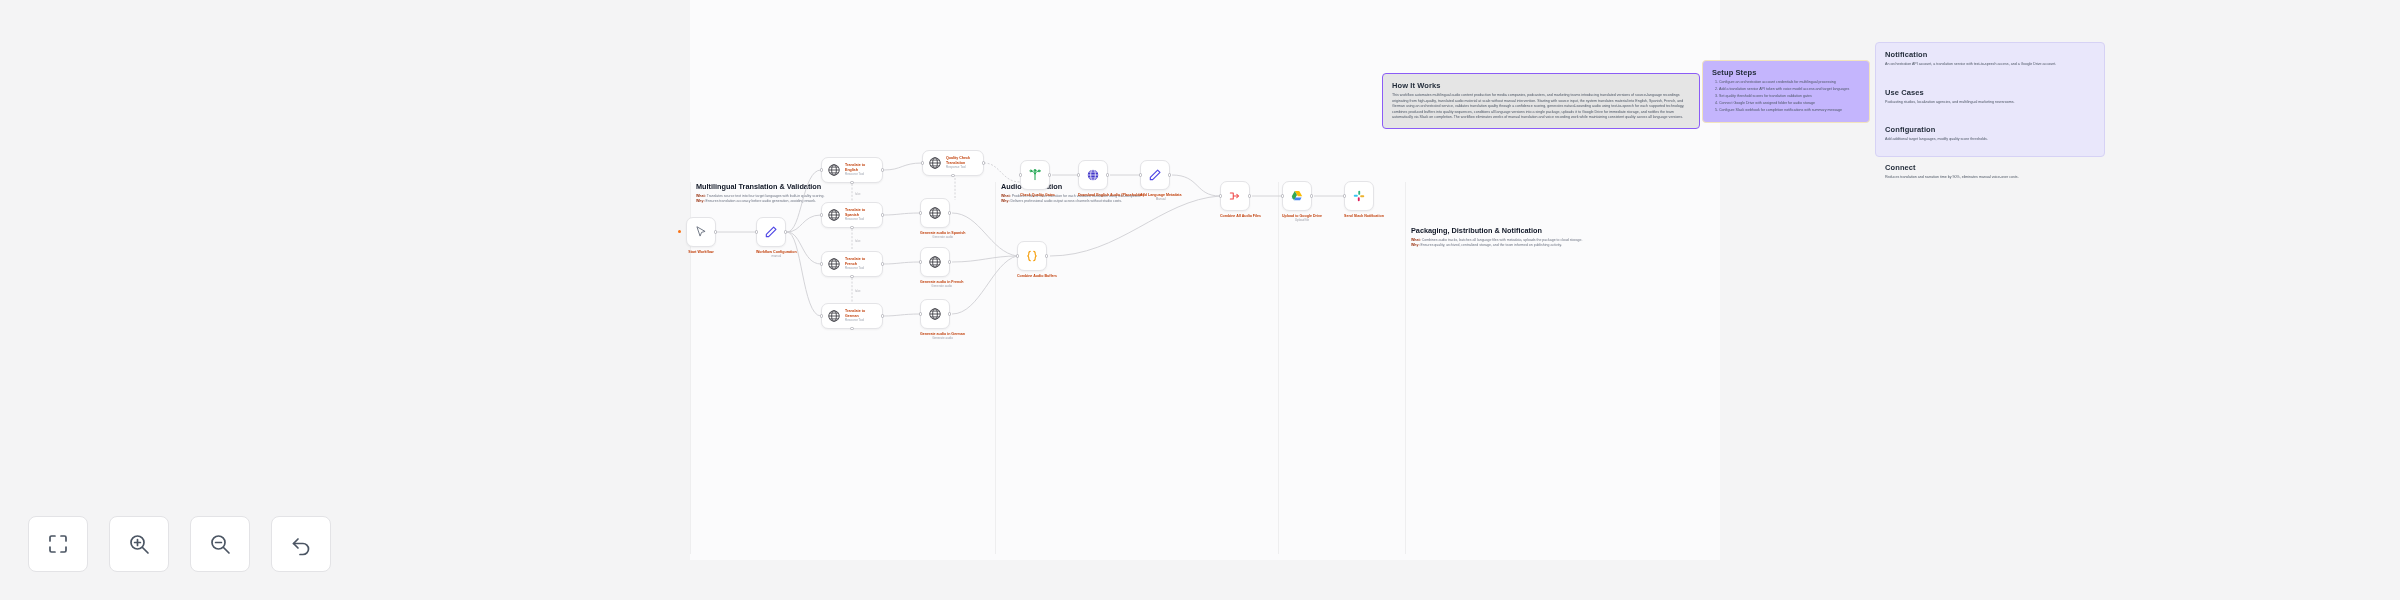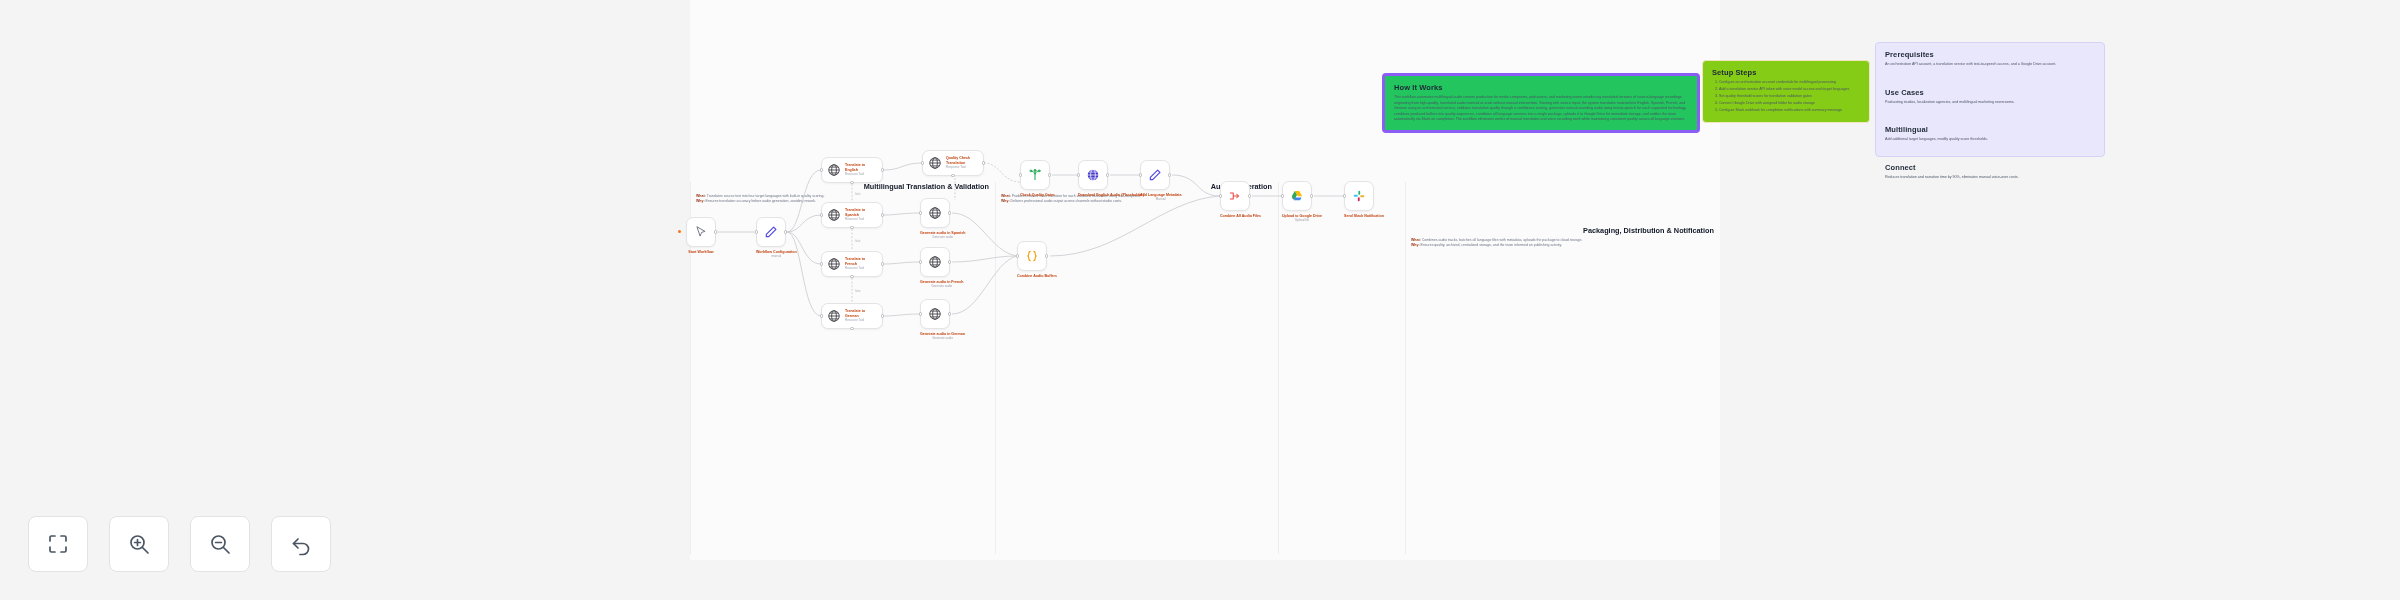--- a/index.html
+++ b/index.html
@@ -26,42 +26,42 @@
     margin-bottom: 3px; letter-spacing: .1px;
   }
   .doc-panel p, .doc-panel li {
     font-size: 3.6px; line-height: 1.55; color: #4b5563;
   }
   .doc-panel ol { padding-left: 7px; }
   .doc-panel li { margin-bottom: 1.5px; }
 
   .panel-howitworks {
     left: 692px; top: 73px; width: 318px;
-    background: #22c55e; border: 3px solid #8b5cf6;
+    background: #e5e5e5; border: 1px solid #8b5cf6;
   }
   .panel-setup {
     left: 1012px; top: 60px; width: 168px;
-    background: #84cc16; border: 1px solid #f2e4bd;
+    background: #c4b5fd; border: 1px solid #f2e4bd;
   }
   .panel-prereq {
     left: 1185px; top: 42px; width: 230px; height: 115px;
     background: #e9e7fb; border: 1px solid #d6d2f5;
   }
   .panel-prereq h3 { margin-top: 20px; }
   .panel-prereq h3:first-child { margin-top: 0; }
 
   
   .section { position: absolute; top: 182px; height: 372px; }
   .section-divider {
     position: absolute; top: 182px; height: 372px; width: 1px;
     background: #eeeeef;
   }
   .section-head { padding: 0 6px; }
   .section-head h2 {
-    font-size: 7.3px; font-weight: bold; color: #111827; margin-bottom: 3px; text-align: right;
+    font-size: 7.3px; font-weight: bold; color: #111827; margin-bottom: 3px;
   }
   .section-head .kv { font-size: 3.5px; line-height: 1.5; color: #6b7280; }
   .section-head .kv .what { color: #9a3412; font-weight: bold; }
   .section-head .kv .why  { color: #9a3412; font-weight: bold; }
 
   
   .node { position: absolute; }
   .node-box {
     background: #ffffff;
     border: 1px solid #e4e4e7;
@@ -136,25 +136,25 @@
       <ol>
         <li>Configure an orchestration account credentials for multilingual processing</li>
         <li>Add a translation service API token with voice model access and target languages</li>
         <li>Set quality threshold scores for translation validation gates</li>
         <li>Connect Google Drive with assigned folder for audio storage</li>
         <li>Configure Slack webhook for completion notifications with summary message</li>
       </ol>
     </div>
 
     <div class="doc-panel panel-prereq">
-      <h3>Prerequisites</h3>
+      <h3>Notification</h3>
       <p>An orchestration API account, a translation service with text-to-speech access, and a Google Drive account.</p>
       <h3>Use Cases</h3>
       <p>Podcasting studios, localization agencies, and multilingual marketing newsrooms.</p>
-      <h3>Multilingual</h3>
+      <h3>Configuration</h3>
       <p>Add additional target languages, modify quality score thresholds.</p>
       <h3>Connect</h3>
       <p>Reduces translation and narration time by 90%, eliminates manual voice-over costs.</p>
     </div>
 
     <div class="section-divider" style="left:0px;"></div>
     <div class="section-divider" style="left:305px;"></div>
     <div class="section-divider" style="left:588px;"></div>
     <div class="section-divider" style="left:715px;"></div>
 

